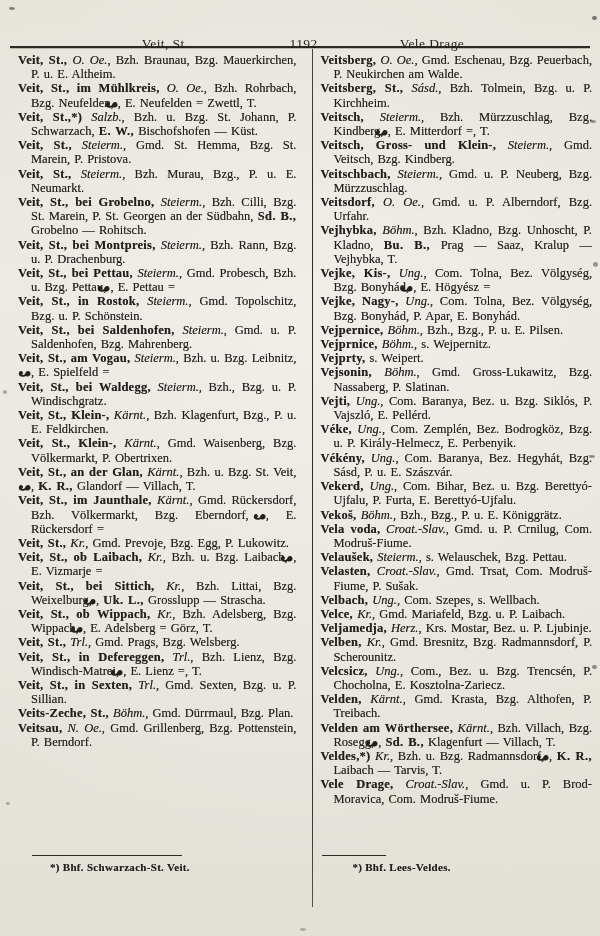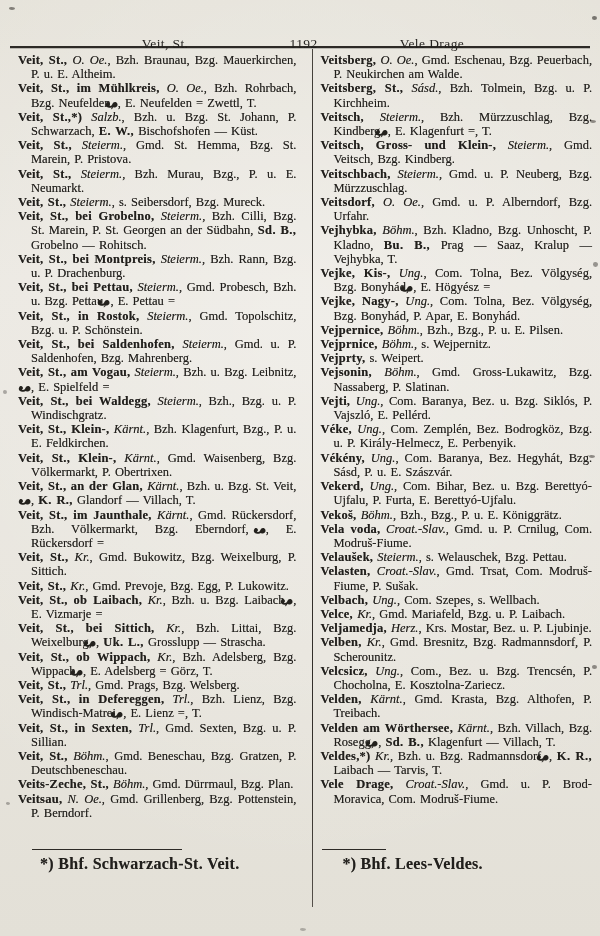--- a/index.html
+++ b/index.html
@@ -33,21 +33,21 @@
     text-shadow:0 0 .4px rgba(33,31,28,.55);
   }
   .entry b.hw{font-weight:bold;letter-spacing:.25px;}
   .entry i.rg{font-style:italic;}
   .entry b.rail{font-weight:bold;letter-spacing:.4px;}
   .ph{display:inline-block;vertical-align:-1px;line-height:0;}
   
   .footnote{margin-top:auto;padding-bottom:26px;}
   .fn-rule{width:150px;margin:6px 0 5px 14px;border-bottom:1.5px solid #2d2a26;}
   .col-right .fn-rule{width:64px;margin-left:2px;}
-  .fn-text{margin:0 0 0 22px;font-size:16px;font-weight:bold;letter-spacing:.3px;
+  .fn-text{margin:0 0 0 32px;font-size:11px;font-weight:bold;letter-spacing:.3px;
     text-shadow:0 0 .4px rgba(33,31,28,.5);}
   
   .speck{position:absolute;background:#2f2c28;border-radius:45% 55% 50% 50%;}
 </style>
 </head>
 <body>
 
 <div class="page">
 
   <div class="hdr">
@@ -60,73 +60,70 @@
   <div class="cols">
     <div class="col col-left">
       <div class="entries">
           <p class="entry"><b class="hw">Veit, St.,</b><i class="rg"> O. Oe.</i><span>, Bzh. Braunau, Bzg. Mauerkirchen, P. u. E. Altheim.</span></p>
           <p class="entry"><b class="hw">Veit, St., im Mühlkreis,</b><i class="rg"> O. Oe.</i><span>, Bzh. Rohrbach, Bzg. Neufelden, </span><span class="ph"><svg width="13" height="8" viewBox="0 0 13 8">
                 <path d="M3 7.4 C1.1 7 .3 5 1.1 3.4 C1.9 1.8 3.8 1.7 4.6 2.9 C5.3 3.9 4.9 5.3 3.8 5.7 C5.5 6.3 6.8 5.8 7.4 4.1 C8 2.3 9.6 1.5 11.1 2.3 C12.7 3.2 13 5.3 11.8 6.6 C10.8 7.8 9.1 7.9 7.9 7.1 C6.4 8.1 4.6 7.8 3 7.4 Z" fill="#23211d"></path>
               </svg></span><span>, E. Neufelden = Zwettl, T.</span></p>
           <p class="entry"><b class="hw">Veit, St.,*)</b><i class="rg"> Salzb.</i><span>, Bzh. u. Bzg. St. Johann, P. Schwarzach, </span><b class="rail">E. W.,</b><span> Bischofshofen — Küst.</span></p>
           <p class="entry"><b class="hw">Veit, St.,</b><i class="rg"> Steierm.</i><span>, Gmd. St. Hemma, Bzg. St. Marein, P. Pristova.</span></p>
           <p class="entry"><b class="hw">Veit, St.,</b><i class="rg"> Steierm.</i><span>, Bzh. Murau, Bzg., P. u. E. Neumarkt.</span></p>
-          <p class="entry"><b class="hw">Veit, St.,</b><i class="rg"> Steierm.</i><span>, s. Seibersdorf, Bzg. Mureck.</span></p>
           <p class="entry"><b class="hw">Veit, St., bei Grobelno,</b><i class="rg"> Steierm.</i><span>, Bzh. Cilli, Bzg. St. Marein, P. St. Georgen an der Südbahn, </span><b class="rail">Sd. B.,</b><span> Grobelno — Rohitsch.</span></p>
           <p class="entry"><b class="hw">Veit, St., bei Montpreis,</b><i class="rg"> Steierm.</i><span>, Bzh. Rann, Bzg. u. P. Drachenburg.</span></p>
           <p class="entry"><b class="hw">Veit, St., bei Pettau,</b><i class="rg"> Steierm.</i><span>, Gmd. Probesch, Bzh. u. Bzg. Pettau, </span><span class="ph"><svg width="13" height="8" viewBox="0 0 13 8">
                 <path d="M3 7.4 C1.1 7 .3 5 1.1 3.4 C1.9 1.8 3.8 1.7 4.6 2.9 C5.3 3.9 4.9 5.3 3.8 5.7 C5.5 6.3 6.8 5.8 7.4 4.1 C8 2.3 9.6 1.5 11.1 2.3 C12.7 3.2 13 5.3 11.8 6.6 C10.8 7.8 9.1 7.9 7.9 7.1 C6.4 8.1 4.6 7.8 3 7.4 Z" fill="#23211d"></path>
               </svg></span><span>, E. Pettau =</span></p>
           <p class="entry"><b class="hw">Veit, St., in Rostok,</b><i class="rg"> Steierm.</i><span>, Gmd. Topolschitz, Bzg. u. P. Schönstein.</span></p>
           <p class="entry"><b class="hw">Veit, St., bei Saldenhofen,</b><i class="rg"> Steierm.</i><span>, Gmd. u. P. Saldenhofen, Bzg. Mahrenberg.</span></p>
           <p class="entry"><b class="hw">Veit, St., am Vogau,</b><i class="rg"> Steierm.</i><span>, Bzh. u. Bzg. Leibnitz, </span><span class="ph"><svg width="13" height="8" viewBox="0 0 13 8">
                 <path d="M3 7.4 C1.1 7 .3 5 1.1 3.4 C1.9 1.8 3.8 1.7 4.6 2.9 C5.3 3.9 4.9 5.3 3.8 5.7 C5.5 6.3 6.8 5.8 7.4 4.1 C8 2.3 9.6 1.5 11.1 2.3 C12.7 3.2 13 5.3 11.8 6.6 C10.8 7.8 9.1 7.9 7.9 7.1 C6.4 8.1 4.6 7.8 3 7.4 Z" fill="#23211d"></path>
               </svg></span><span>, E. Spielfeld =</span></p>
           <p class="entry"><b class="hw">Veit, St., bei Waldegg,</b><i class="rg"> Steierm.</i><span>, Bzh., Bzg. u. P. Windischgratz.</span></p>
           <p class="entry"><b class="hw">Veit, St., Klein-,</b><i class="rg"> Kärnt.</i><span>, Bzh. Klagenfurt, Bzg., P. u. E. Feldkirchen.</span></p>
           <p class="entry"><b class="hw">Veit, St., Klein-,</b><i class="rg"> Kärnt.</i><span>, Gmd. Waisenberg, Bzg. Völkermarkt, P. Obertrixen.</span></p>
           <p class="entry"><b class="hw">Veit, St., an der Glan,</b><i class="rg"> Kärnt.</i><span>, Bzh. u. Bzg. St. Veit, </span><span class="ph"><svg width="13" height="8" viewBox="0 0 13 8">
                 <path d="M3 7.4 C1.1 7 .3 5 1.1 3.4 C1.9 1.8 3.8 1.7 4.6 2.9 C5.3 3.9 4.9 5.3 3.8 5.7 C5.5 6.3 6.8 5.8 7.4 4.1 C8 2.3 9.6 1.5 11.1 2.3 C12.7 3.2 13 5.3 11.8 6.6 C10.8 7.8 9.1 7.9 7.9 7.1 C6.4 8.1 4.6 7.8 3 7.4 Z" fill="#23211d"></path>
               </svg></span><span>, </span><b class="rail">K. R.,</b><span> Glandorf — Villach, T.</span></p>
           <p class="entry"><b class="hw">Veit, St., im Jaunthale,</b><i class="rg"> Kärnt.</i><span>, Gmd. Rückersdorf, Bzh. Völkermarkt, Bzg. Eberndorf, </span><span class="ph"><svg width="13" height="8" viewBox="0 0 13 8">
                 <path d="M3 7.4 C1.1 7 .3 5 1.1 3.4 C1.9 1.8 3.8 1.7 4.6 2.9 C5.3 3.9 4.9 5.3 3.8 5.7 C5.5 6.3 6.8 5.8 7.4 4.1 C8 2.3 9.6 1.5 11.1 2.3 C12.7 3.2 13 5.3 11.8 6.6 C10.8 7.8 9.1 7.9 7.9 7.1 C6.4 8.1 4.6 7.8 3 7.4 Z" fill="#23211d"></path>
               </svg></span><span>, E. Rückersdorf =</span></p>
-          <p class="entry"><b class="hw">Veit, St.,</b><i class="rg"> Kr.</i><span>, Gmd. Bukowitz, Bzg. Weixelburg, P. Sittich.</span></p>
           <p class="entry"><b class="hw">Veit, St.,</b><i class="rg"> Kr.</i><span>, Gmd. Prevoje, Bzg. Egg, P. Lukowitz.</span></p>
           <p class="entry"><b class="hw">Veit, St., ob Laibach,</b><i class="rg"> Kr.</i><span>, Bzh. u. Bzg. Laibach, </span><span class="ph"><svg width="13" height="8" viewBox="0 0 13 8">
                 <path d="M3 7.4 C1.1 7 .3 5 1.1 3.4 C1.9 1.8 3.8 1.7 4.6 2.9 C5.3 3.9 4.9 5.3 3.8 5.7 C5.5 6.3 6.8 5.8 7.4 4.1 C8 2.3 9.6 1.5 11.1 2.3 C12.7 3.2 13 5.3 11.8 6.6 C10.8 7.8 9.1 7.9 7.9 7.1 C6.4 8.1 4.6 7.8 3 7.4 Z" fill="#23211d"></path>
               </svg></span><span>, E. Vizmarje =</span></p>
           <p class="entry"><b class="hw">Veit, St., bei Sittich,</b><i class="rg"> Kr.</i><span>, Bzh. Littai, Bzg. Weixelburg, </span><span class="ph"><svg width="13" height="8" viewBox="0 0 13 8">
                 <path d="M3 7.4 C1.1 7 .3 5 1.1 3.4 C1.9 1.8 3.8 1.7 4.6 2.9 C5.3 3.9 4.9 5.3 3.8 5.7 C5.5 6.3 6.8 5.8 7.4 4.1 C8 2.3 9.6 1.5 11.1 2.3 C12.7 3.2 13 5.3 11.8 6.6 C10.8 7.8 9.1 7.9 7.9 7.1 C6.4 8.1 4.6 7.8 3 7.4 Z" fill="#23211d"></path>
               </svg></span><span>, </span><b class="rail">Uk. L.,</b><span> Grosslupp — Strascha.</span></p>
           <p class="entry"><b class="hw">Veit, St., ob Wippach,</b><i class="rg"> Kr.</i><span>, Bzh. Adelsberg, Bzg. Wippach, </span><span class="ph"><svg width="13" height="8" viewBox="0 0 13 8">
                 <path d="M3 7.4 C1.1 7 .3 5 1.1 3.4 C1.9 1.8 3.8 1.7 4.6 2.9 C5.3 3.9 4.9 5.3 3.8 5.7 C5.5 6.3 6.8 5.8 7.4 4.1 C8 2.3 9.6 1.5 11.1 2.3 C12.7 3.2 13 5.3 11.8 6.6 C10.8 7.8 9.1 7.9 7.9 7.1 C6.4 8.1 4.6 7.8 3 7.4 Z" fill="#23211d"></path>
               </svg></span><span>, E. Adelsberg = Görz, T.</span></p>
           <p class="entry"><b class="hw">Veit, St.,</b><i class="rg"> Trl.</i><span>, Gmd. Prags, Bzg. Welsberg.</span></p>
           <p class="entry"><b class="hw">Veit, St., in Defereggen,</b><i class="rg"> Trl.</i><span>, Bzh. Lienz, Bzg. Windisch-Matrei, </span><span class="ph"><svg width="13" height="8" viewBox="0 0 13 8">
                 <path d="M3 7.4 C1.1 7 .3 5 1.1 3.4 C1.9 1.8 3.8 1.7 4.6 2.9 C5.3 3.9 4.9 5.3 3.8 5.7 C5.5 6.3 6.8 5.8 7.4 4.1 C8 2.3 9.6 1.5 11.1 2.3 C12.7 3.2 13 5.3 11.8 6.6 C10.8 7.8 9.1 7.9 7.9 7.1 C6.4 8.1 4.6 7.8 3 7.4 Z" fill="#23211d"></path>
               </svg></span><span>, E. Lienz =, T.</span></p>
           <p class="entry"><b class="hw">Veit, St., in Sexten,</b><i class="rg"> Trl.</i><span>, Gmd. Sexten, Bzg. u. P. Sillian.</span></p>
-          <p class="entry"><b class="hw">Veit, St.,</b><i class="rg"> Böhm.</i><span>, Gmd. Beneschau, Bzg. Gratzen, P. Deutschbeneschau.</span></p>
           <p class="entry"><b class="hw">Veits-Zeche, St.,</b><i class="rg"> Böhm.</i><span>, Gmd. Dürrmaul, Bzg. Plan.</span></p>
           <p class="entry"><b class="hw">Veitsau,</b><i class="rg"> N. Oe.</i><span>, Gmd. Grillenberg, Bzg. Pottenstein, P. Berndorf.</span></p>
         </div>
       <div class="footnote">
         <div class="fn-rule"></div>
         <p class="fn-text">*) Bhf. Schwarzach-St. Veit.</p>
       </div>
     </div>
     <div class="vdivider"></div>
     <div class="col col-right">
       <div class="entries">
           <p class="entry"><b class="hw">Veitsberg,</b><i class="rg"> O. Oe.</i><span>, Gmd. Eschenau, Bzg. Peuerbach, P. Neukirchen am Walde.</span></p>
           <p class="entry"><b class="hw">Veitsberg, St.,</b><i class="rg"> Sásd.</i><span>, Bzh. Tolmein, Bzg. u. P. Kirchheim.</span></p>
           <p class="entry"><b class="hw">Veitsch,</b><i class="rg"> Steierm.</i><span>, Bzh. Mürzzuschlag, Bzg. Kindberg, </span><span class="ph"><svg width="13" height="8" viewBox="0 0 13 8">
                 <path d="M3 7.4 C1.1 7 .3 5 1.1 3.4 C1.9 1.8 3.8 1.7 4.6 2.9 C5.3 3.9 4.9 5.3 3.8 5.7 C5.5 6.3 6.8 5.8 7.4 4.1 C8 2.3 9.6 1.5 11.1 2.3 C12.7 3.2 13 5.3 11.8 6.6 C10.8 7.8 9.1 7.9 7.9 7.1 C6.4 8.1 4.6 7.8 3 7.4 Z" fill="#23211d"></path>
-              </svg></span><span>, E. Klagenfurt =, T.</span></p>
+              </svg></span><span>, E. Mitterdorf =, T.</span></p>
           <p class="entry"><b class="hw">Veitsch, Gross- und Klein-,</b><i class="rg"> Steierm.</i><span>, Gmd. Veitsch, Bzg. Kindberg.</span></p>
           <p class="entry"><b class="hw">Veitschbach,</b><i class="rg"> Steierm.</i><span>, Gmd. u. P. Neuberg, Bzg. Mürzzuschlag.</span></p>
           <p class="entry"><b class="hw">Veitsdorf,</b><i class="rg"> O. Oe.</i><span>, Gmd. u. P. Alberndorf, Bzg. Urfahr.</span></p>
           <p class="entry"><b class="hw">Vejhybka,</b><i class="rg"> Böhm.</i><span>, Bzh. Kladno, Bzg. Unhoscht, P. Kladno, </span><b class="rail">Bu. B.,</b><span> Prag — Saaz, Kralup — Vejhybka, T.</span></p>
           <p class="entry"><b class="hw">Vejke, Kis-,</b><i class="rg"> Ung.</i><span>, Com. Tolna, Bez. Völgység, Bzg. Bonyhád, </span><span class="ph"><svg width="13" height="8" viewBox="0 0 13 8">
                 <path d="M3 7.4 C1.1 7 .3 5 1.1 3.4 C1.9 1.8 3.8 1.7 4.6 2.9 C5.3 3.9 4.9 5.3 3.8 5.7 C5.5 6.3 6.8 5.8 7.4 4.1 C8 2.3 9.6 1.5 11.1 2.3 C12.7 3.2 13 5.3 11.8 6.6 C10.8 7.8 9.1 7.9 7.9 7.1 C6.4 8.1 4.6 7.8 3 7.4 Z" fill="#23211d"></path>
               </svg></span><span>, E. Högyész =</span></p>
           <p class="entry"><b class="hw">Vejke, Nagy-,</b><i class="rg"> Ung.</i><span>, Com. Tolna, Bez. Völgység, Bzg. Bonyhád, P. Apar, E. Bonyhád.</span></p>
           <p class="entry"><b class="hw">Vejpernice,</b><i class="rg"> Böhm.</i><span>, Bzh., Bzg., P. u. E. Pilsen.</span></p>
           <p class="entry"><b class="hw">Vejprnice,</b><i class="rg"> Böhm.</i><span>, s. Wejpernitz.</span></p>

